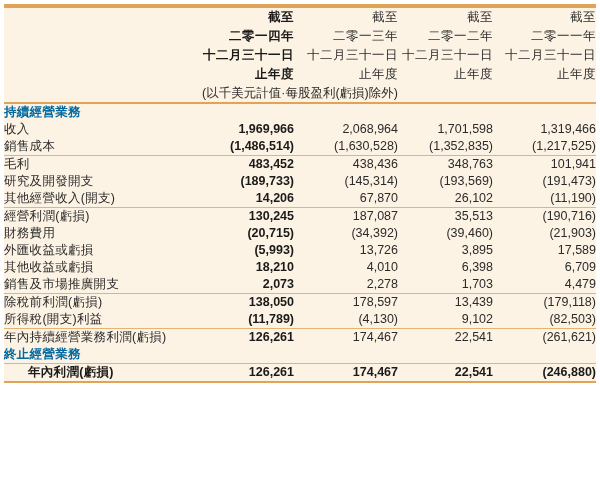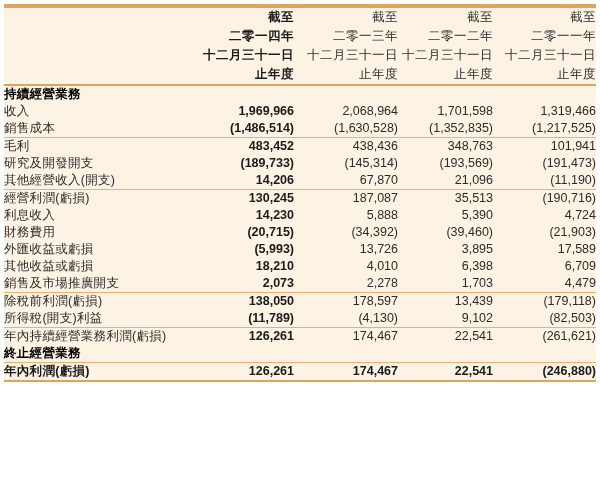--- a/index.html
+++ b/index.html
@@ -75,26 +75,27 @@
     text-align: right;
     padding: 4px 8px 4px 4px;
     line-height: 17px;
     white-space: nowrap;
     font-size: 12.5px;
   }
   .val.current { font-weight: bold; color: #1a1a1a; }
 
   .section-head .lbl {
     font-weight: bold;
-    color: #000000;
+    color: #0369a1;
   }
   .row-bold .lbl,
   .row-bold .val {
     font-weight: bold;
     color: #1a1a1a;
+    padding-left: 24px;
   }
 
   
   .rule-top > td { border-top: 1.5px solid #e5b374; }
   .rule-head > td { border-top: 2px solid #e0a458; }
 
   .bottom-rule {
     height: 2px;
     background: #e0a458;
     width: 100%;
@@ -136,20 +137,23 @@
           <span class="hdr-line">止年度</span>
         </td>
         <td class="hdr-cell">
           <span class="hdr-line">截至</span>
           <span class="hdr-line">二零一一年</span>
           <span class="hdr-line">十二月三十一日</span>
           <span class="hdr-line">止年度</span>
         </td>
       </tr>
 
+      <tr class="subtitle-row">
+        <td colspan="5">(以千美元計值·每股盈利(虧損)除外)</td>
+      </tr>
 
       <tr class="section-head rule-head">
         <td class="lbl">持續經營業務</td>
         <td class="val"></td>
         <td class="val"></td>
         <td class="val"></td>
         <td class="val"></td>
       </tr>
 
       <tr>
@@ -183,39 +187,32 @@
         <td class="val">(193,569)</td>
         <td class="val">(191,473)</td>
       </tr>
 
 
 
       <tr>
         <td class="lbl">其他經營收入(開支)</td>
         <td class="val current">14,206</td>
         <td class="val">67,870</td>
-        <td class="val">21,096</td>
+        <td class="val">26,102</td>
         <td class="val">(11,190)</td>
       </tr>
 
       <tr class="rule-top">
         <td class="lbl">經營利潤(虧損)</td>
         <td class="val current">130,245</td>
         <td class="val">187,087</td>
         <td class="val">35,513</td>
         <td class="val">(190,716)</td>
       </tr>
 
-      <tr>
-        <td class="lbl">利息收入</td>
-        <td class="val current">14,230</td>
-        <td class="val">5,888</td>
-        <td class="val">5,390</td>
-        <td class="val">4,724</td>
-      </tr>
 
       <tr>
         <td class="lbl">財務費用</td>
         <td class="val current">(20,715)</td>
         <td class="val">(34,392)</td>
         <td class="val">(39,460)</td>
         <td class="val">(21,903)</td>
       </tr>
 
       <tr>

